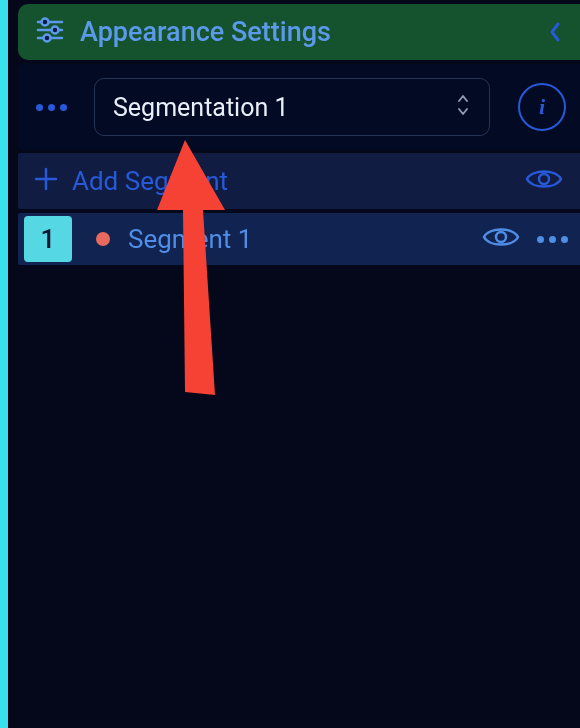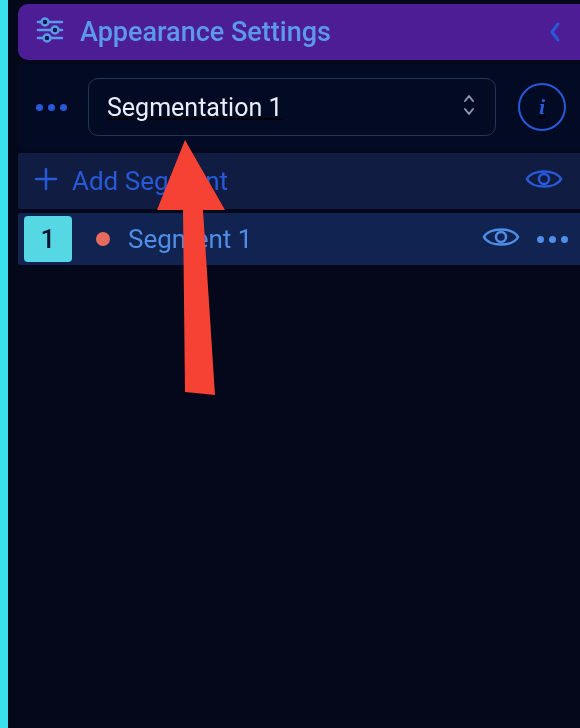--- a/index.html
+++ b/index.html
@@ -29,21 +29,21 @@
     padding-left: 10px;
   }
   .row {
     display: flex;
     align-items: center;
   }
 
   
   .header {
     height: 56px;
-    background: #4c1d95;
+    background: #14532d;
     border-radius: 10px 0 0 10px;
     margin-top: 4px;
     padding-left: 16px;
     padding-right: 10px;
     justify-content: space-between;
   }
   .header-left { display:flex; align-items:center; gap:14px; }
   .header-title {
     color: #5c99ea;
     font-size: 27px;
@@ -51,25 +51,24 @@
   }
   .collapse-btn {
     width: 30px; height: 56px;
     display:flex; align-items:center; justify-content:center;
   }
 
   
   .selector-row {
     background: #030a24;
     padding: 14px 14px;
-    gap: 18px;
+    gap: 24px;
     justify-content: flex-start;
     border-radius: 4px 0 0 4px;
     margin-top: 4px;
-    text-decoration: underline;
   }
   .more-btn {
     width: 38px; height: 38px;
     display:flex; align-items:center; justify-content:center;
   }
   .more-dots { display:flex; gap:5px; }
   .more-dots .dot { width:7px; height:7px; border-radius:50%; background:#2759d8; }
   .select-box {
     flex: 1;
     height: 56px;

